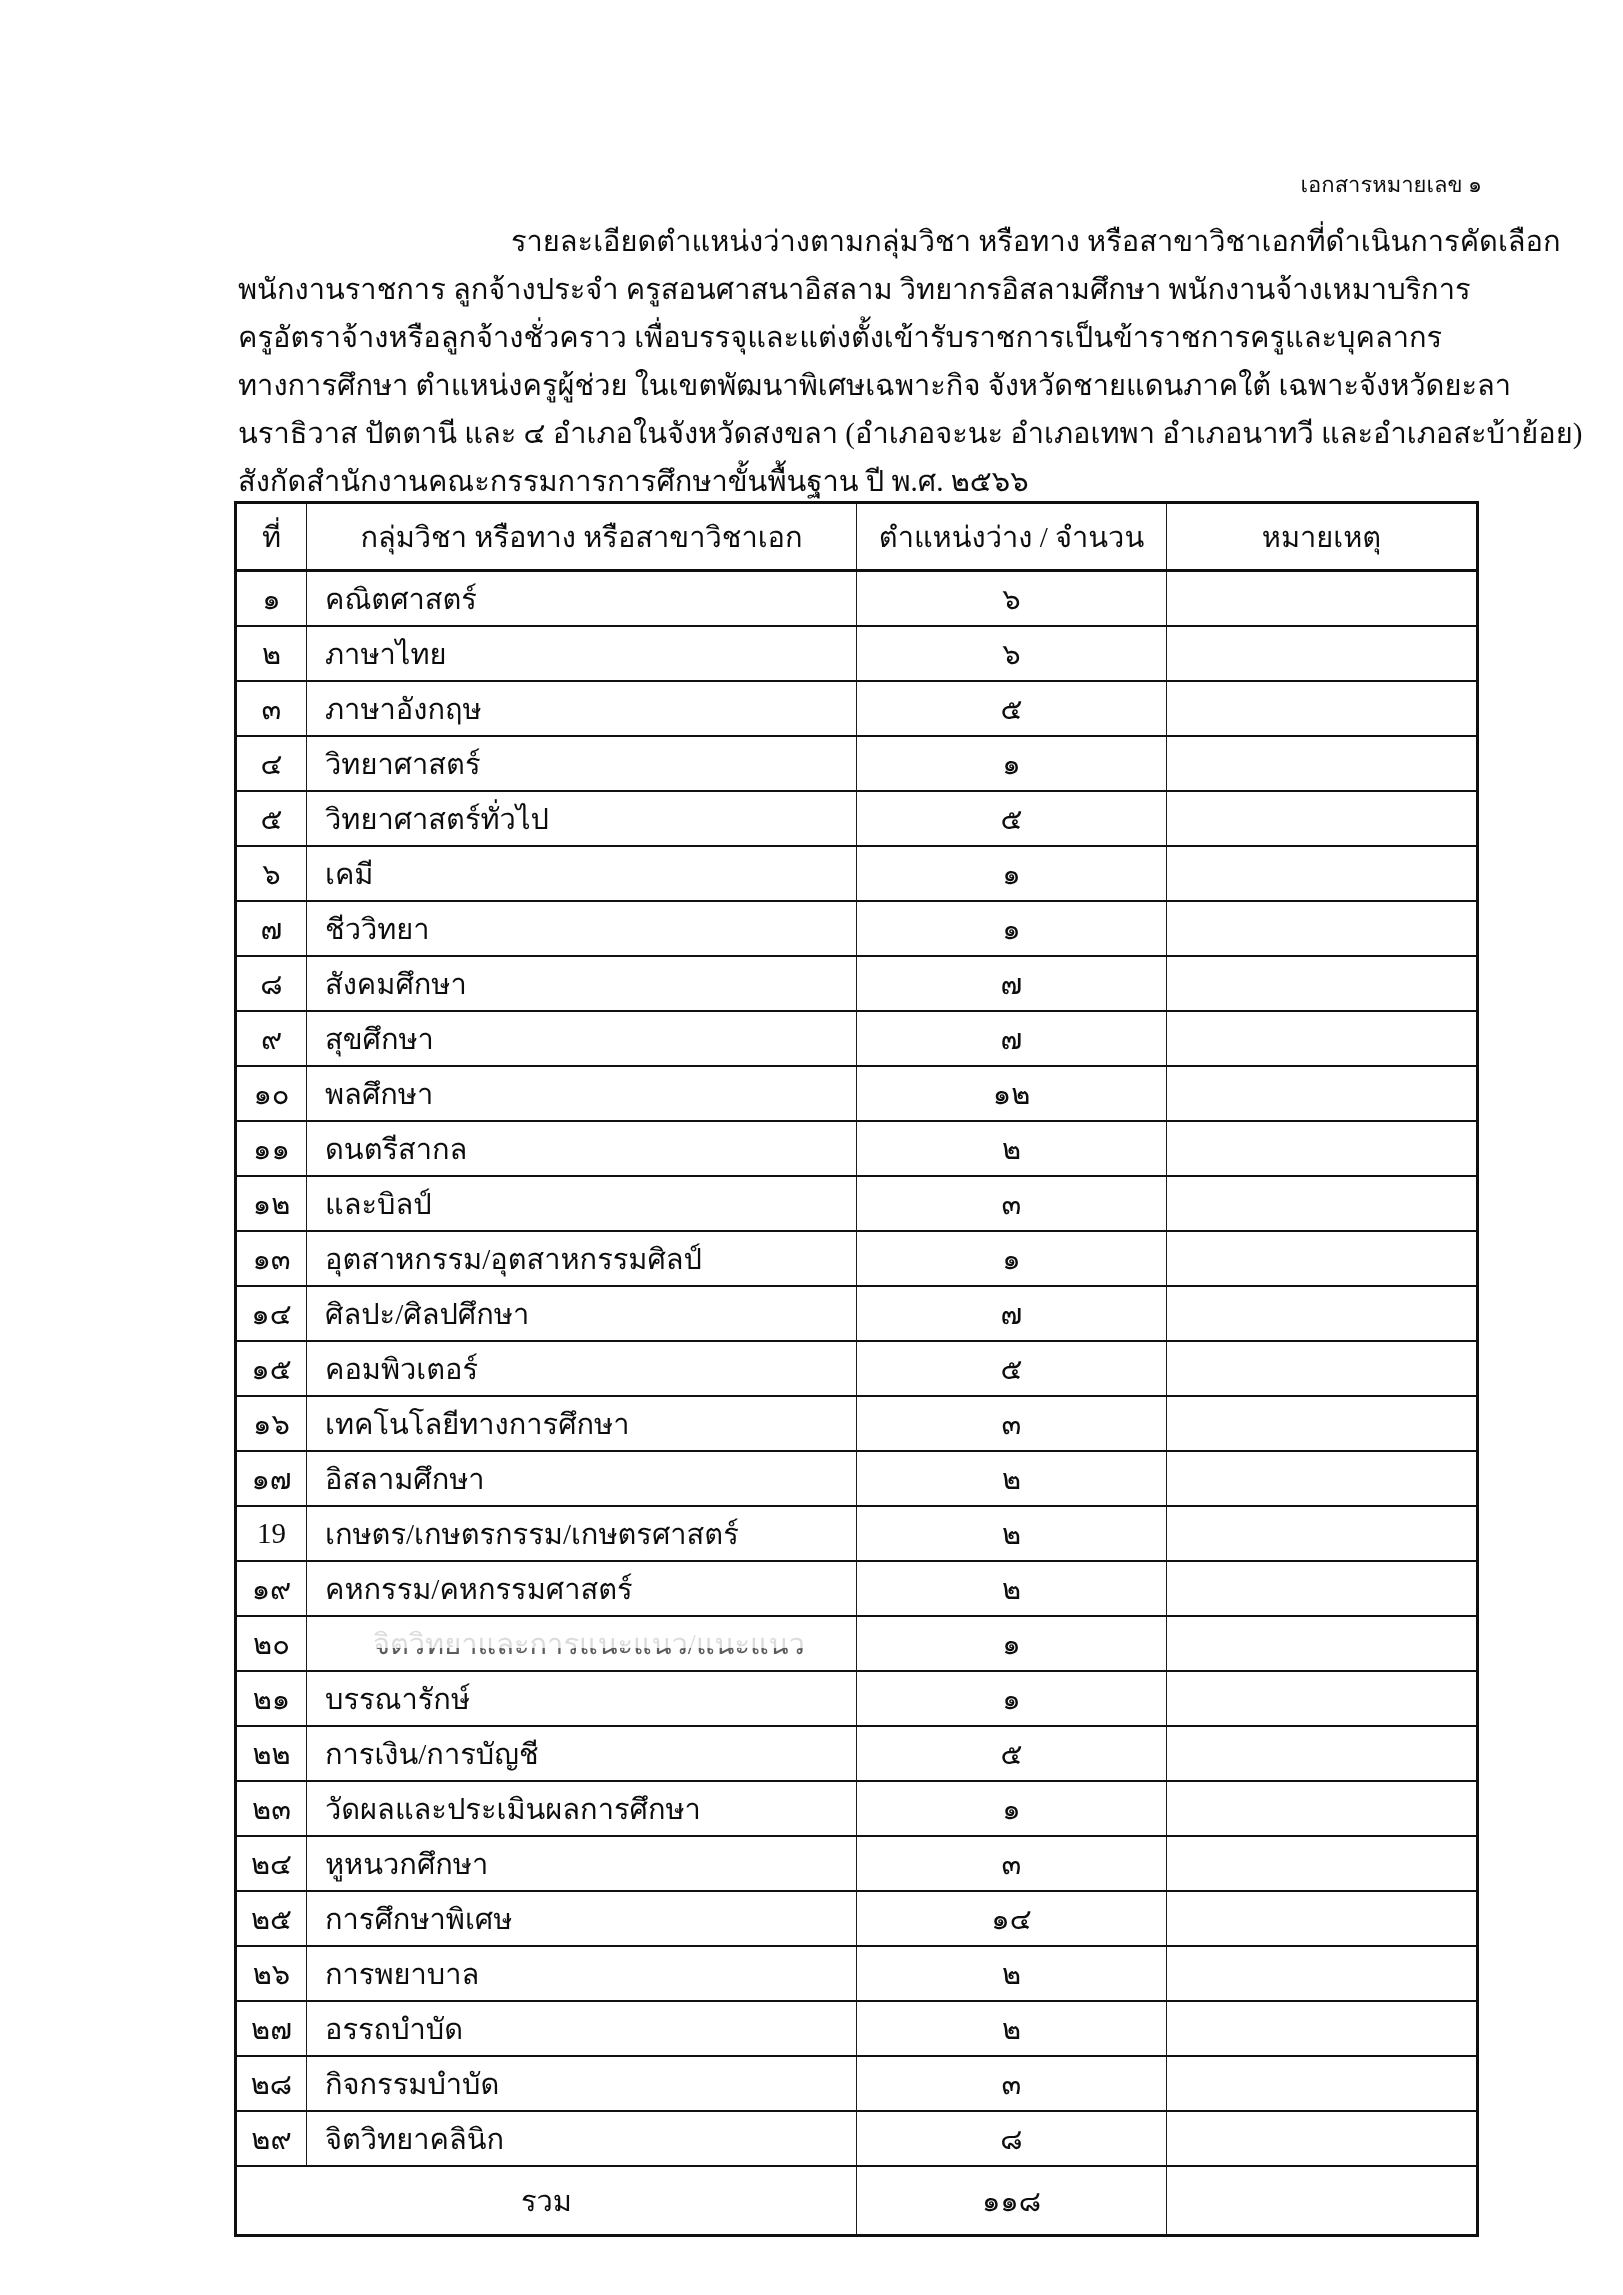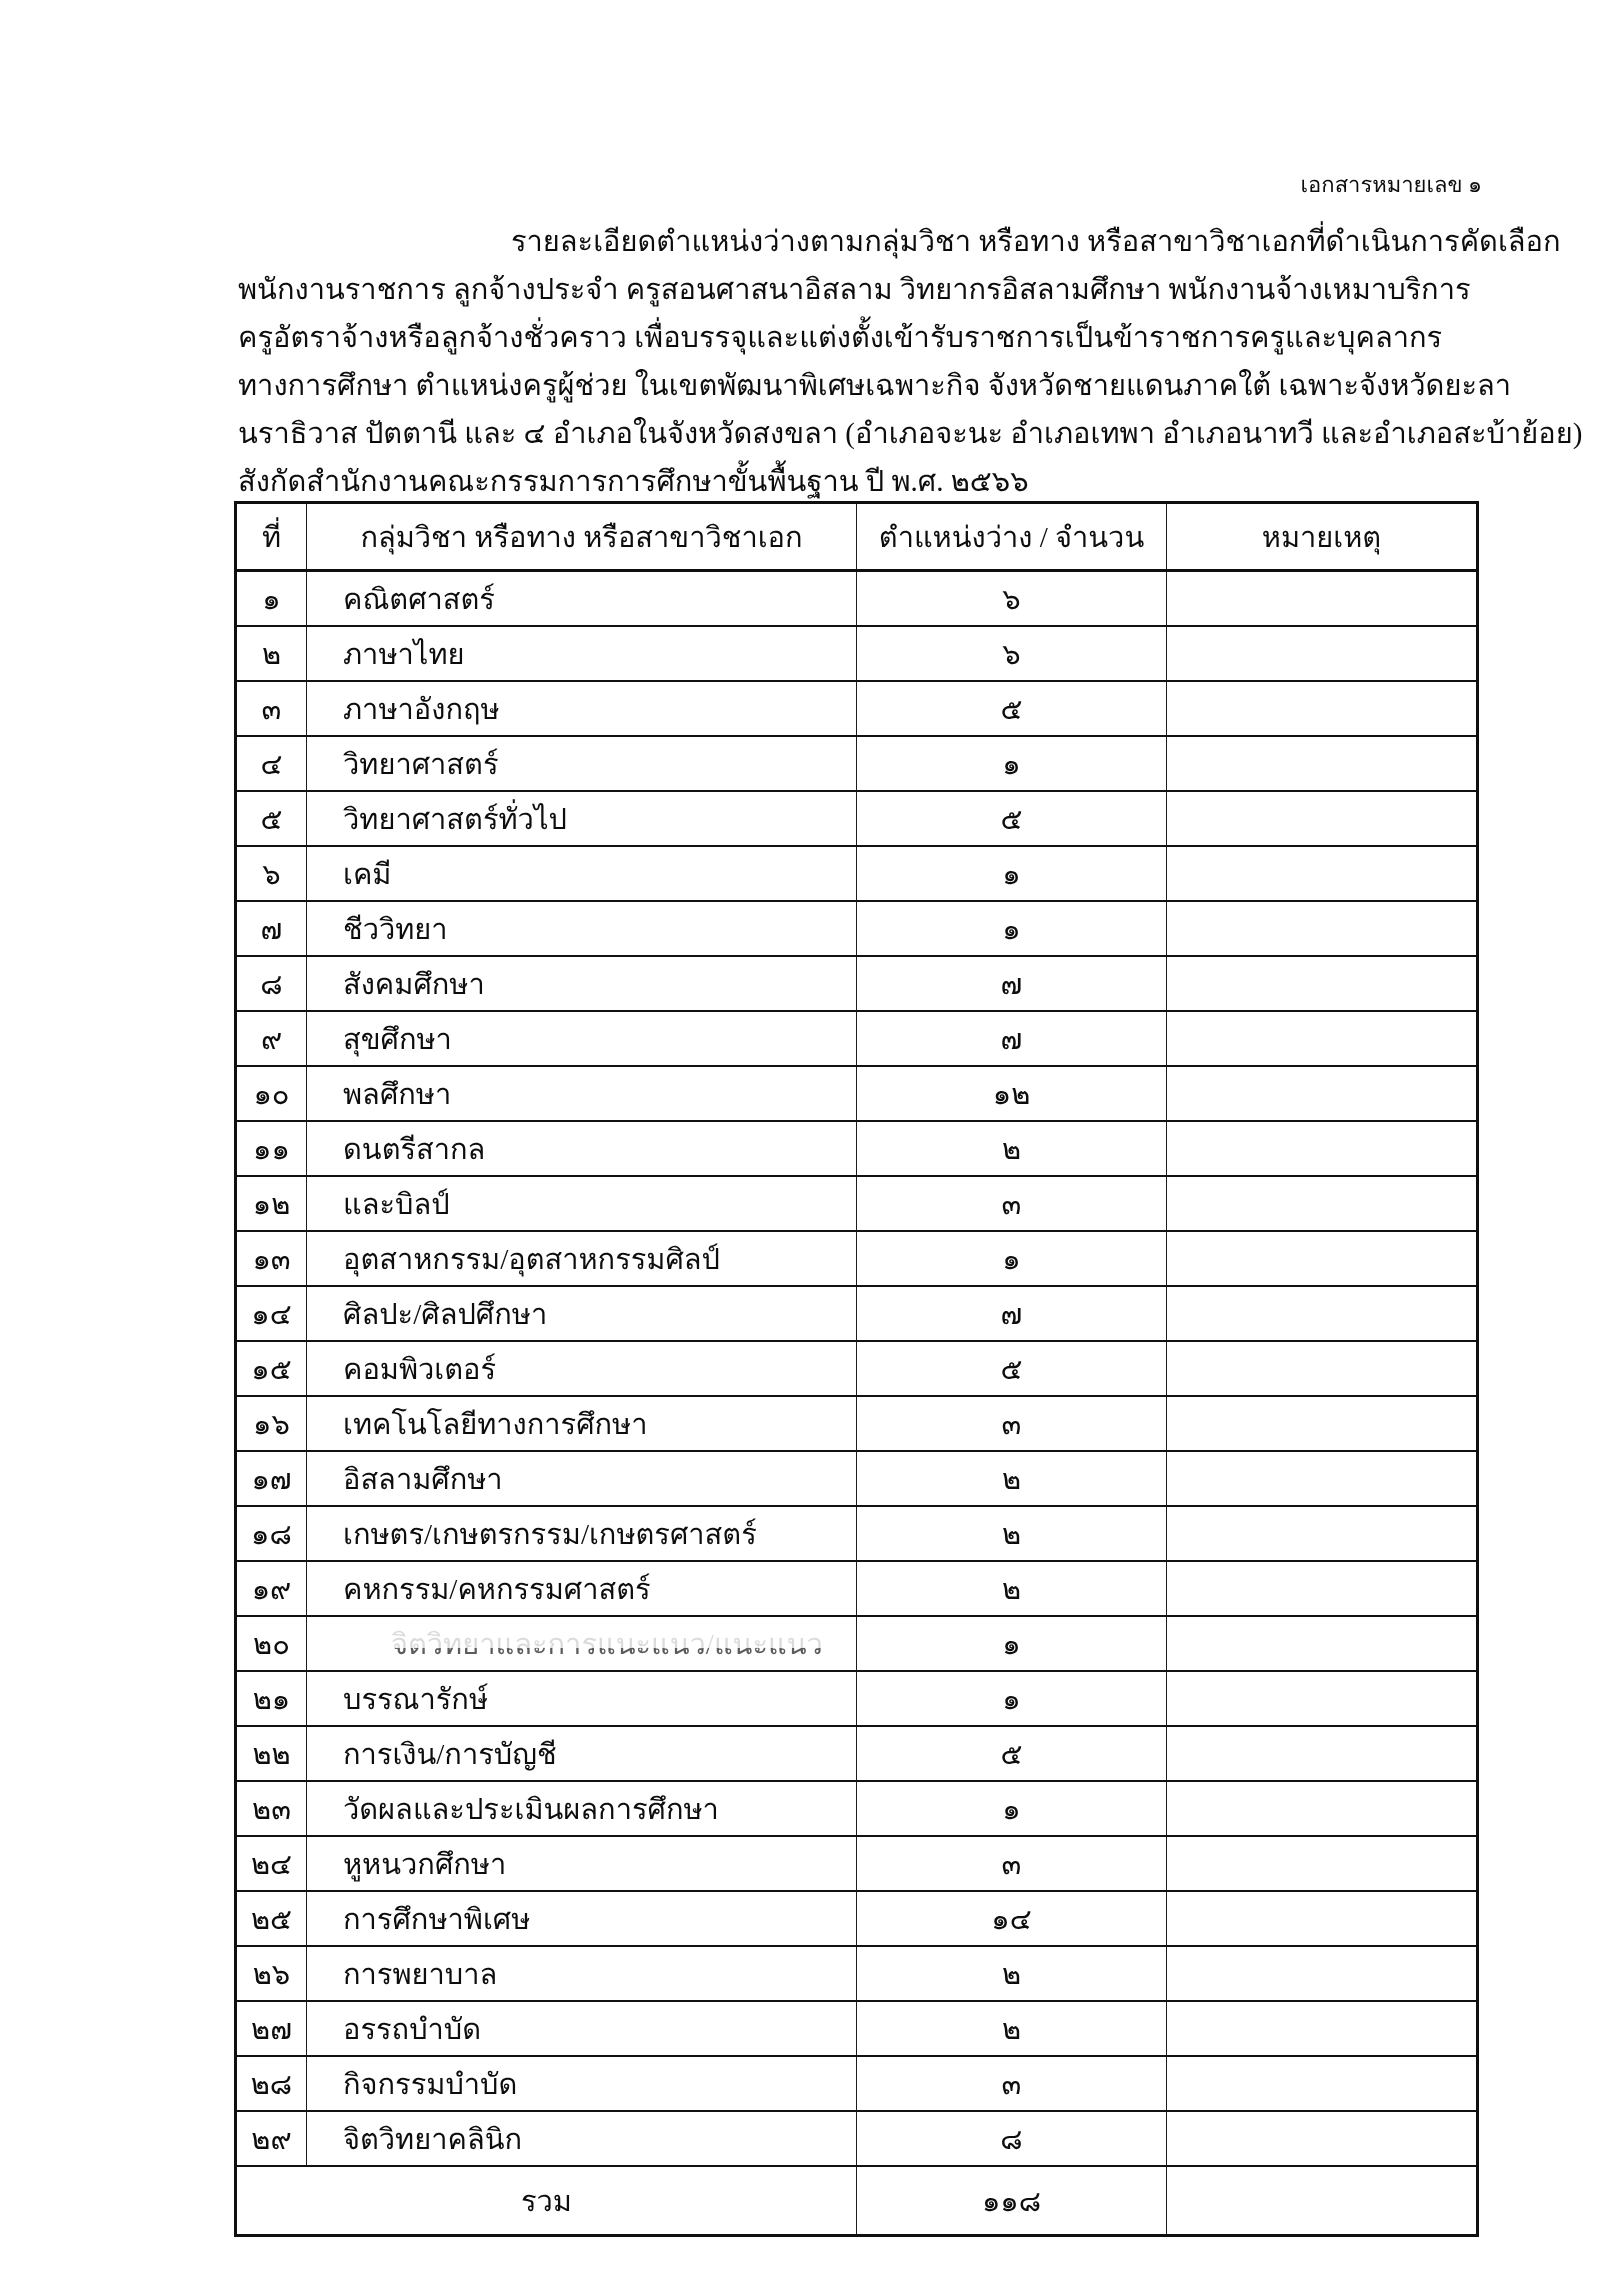--- a/index.html
+++ b/index.html
@@ -49,21 +49,21 @@
     overflow:hidden;
   }
   .doc-table { border:3.3px solid #0f0f0f; }
   .doc-table thead th {
     height:63px;
     text-align:center;
     border-bottom:3.3px solid #0f0f0f;
   }
   .doc-table tbody td { height:51px; }
   .doc-table .c-no { text-align:center; }
-  .doc-table .c-subject { text-align:left; padding-left:36px; position:relative; }
+  .doc-table .c-subject { text-align:left; padding-left:18px; position:relative; }
   .doc-table .c-count { text-align:center; }
   .doc-table .c-remark {}
   .doc-table tr.total-row td { height:65px; border-top:2.6px solid #0f0f0f; }
   .doc-table tr.total-row .c-total-label { text-align:center; }
   
   .faded-text { color:#5c5c5c;margin-left:48px; }
   .scan-stripe {
     position:absolute;
     left:0; right:0; top:16%; height:42%;
     background:rgba(255,255,255,0.78);
@@ -198,21 +198,21 @@
           <td class="c-count">๓</td>
           <td class="c-remark"></td>
         </tr>
       <tr>
           <td class="c-no">๑๗</td>
           <td class="c-subject">อิสลามศึกษา</td>
           <td class="c-count">๒</td>
           <td class="c-remark"></td>
         </tr>
       <tr>
-          <td class="c-no">๑๘</td>
+          <td class="c-no">19</td>
           <td class="c-subject">เกษตร/เกษตรกรรม/เกษตรศาสตร์</td>
           <td class="c-count">๒</td>
           <td class="c-remark"></td>
         </tr>
       <tr>
           <td class="c-no">๑๙</td>
           <td class="c-subject">คหกรรม/คหกรรมศาสตร์</td>
           <td class="c-count">๒</td>
           <td class="c-remark"></td>
         </tr>

